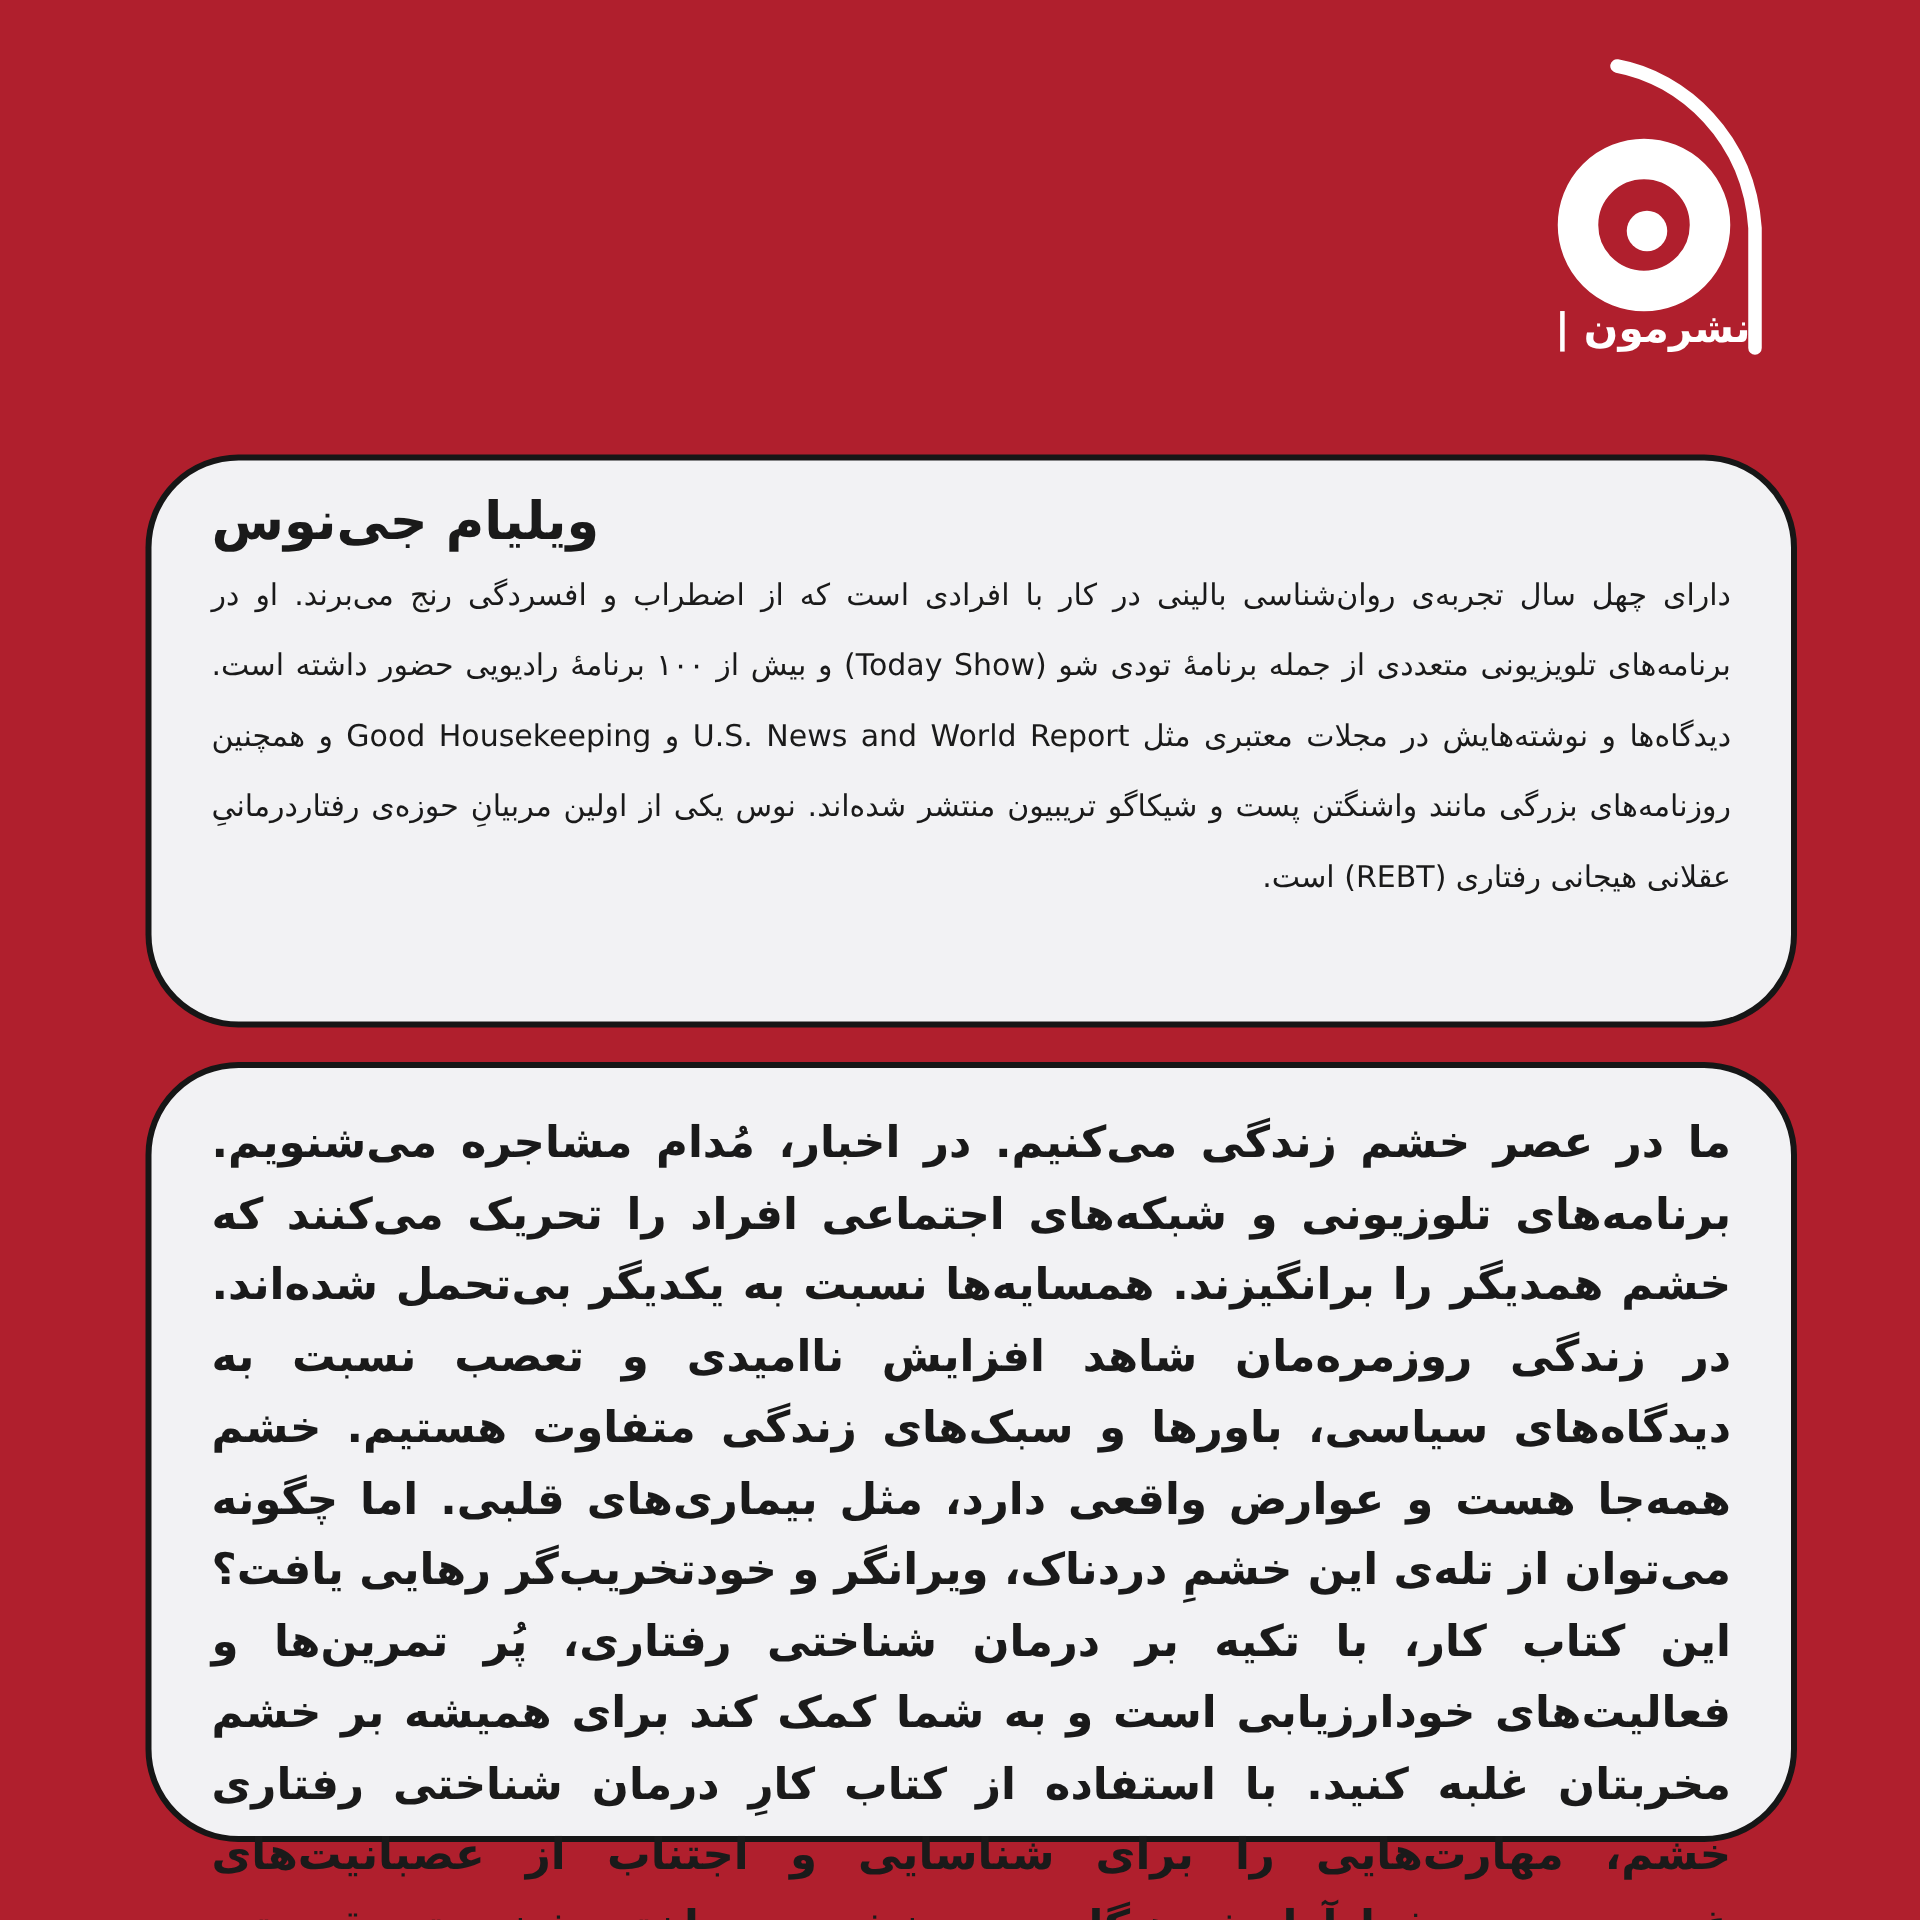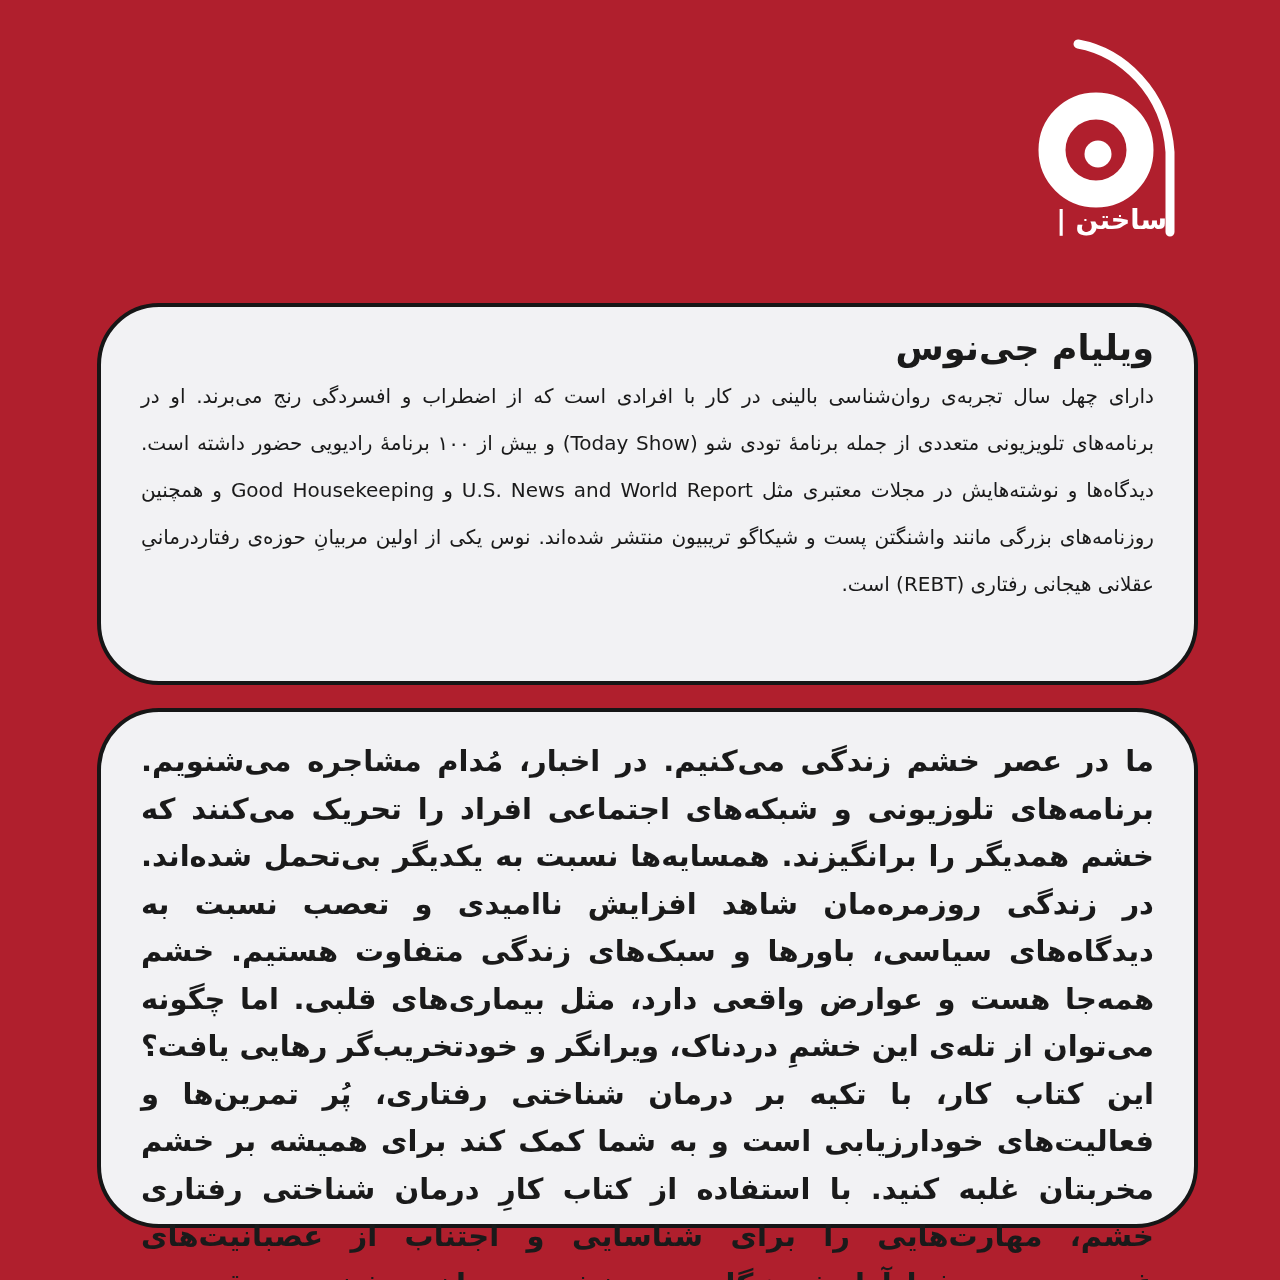--- a/index.html
+++ b/index.html
@@ -17,41 +17,41 @@
     white-space:nowrap;
   }
   .card {
     position:absolute; left:97px; width:1101px; box-sizing:border-box;
     background:#F2F2F4; border:4px solid #161616; border-radius:62px;
     direction:rtl; color:#1A1A1A;
   }
   .card-author { top:303px; height:382px; padding:18px 40px 20px 40px; }
   .card-book   { top:708px; height:520px; padding:26px 40px 24px 40px; }
   .card-title {
-    font-size:35px; font-weight:bold; text-align:right; line-height:46px;
+    font-size:35px; font-weight:bold; text-align:left; line-height:46px;
     margin:0 0 2px 0;
   }
   .card-body {
     font-size:20px; line-height:47px; margin:0;
     text-align:justify; text-align-last:right; text-justify:inter-word;
   }
   .card-book .card-body { font-weight:bold; font-size:29px; line-height:47.5px; }
 </style>
 </head>
 <body>
 
 <div class="logo-wrap">
   <svg class="logo-svg" width="170" height="220" viewBox="0 0 170 220" aria-hidden="true">
 
     <path d="M 58 14 C 102 22, 146 62, 150 122 L 150 202" fill="none" stroke="#ffffff" stroke-width="9" stroke-linecap="round"></path>
 
     <circle cx="76" cy="120" r="44" fill="none" stroke="#ffffff" stroke-width="27"></circle>
     <circle cx="78" cy="124" r="13.5" fill="#ffffff"></circle>
   </svg>
-  <div class="publisher-name">ساختن |</div>
+  <div class="publisher-name">نشرمون |</div>
 </div>
 
 <section class="card card-author">
   <h1 class="card-title">ویلیام جی‌نوس</h1>
   <p class="card-body">دارای چهل سال تجربه‌ی روان‌شناسی بالینی در کار با افرادی است که از اضطراب و افسردگی رنج می‌برند. او در برنامه‌های تلویزیونی متعددی از جمله برنامهٔ تودی شو (Today Show) و بیش از ۱۰۰ برنامهٔ رادیویی حضور داشته است. دیدگاه‌ها و نوشته‌هایش در مجلات معتبری مثل U.S. News and World Report و Good Housekeeping و همچنین روزنامه‌های بزرگی مانند واشنگتن پست و شیکاگو تریبیون منتشر شده‌اند. نوس یکی از اولین مربیانِ حوزه‌ی رفتاردرمانیِ عقلانی هیجانی رفتاری (REBT) است.</p>
 </section>
 
 <section class="card card-book">
   <p class="card-body">ما در عصر خشم زندگی می‌کنیم. در اخبار، مُدام مشاجره می‌شنویم. برنامه‌های تلوزیونی و شبکه‌های اجتماعی افراد را تحریک می‌کنند که خشم همدیگر را برانگیزند. همسایه‌ها نسبت به یکدیگر بی‌تحمل شده‌اند. در زندگی روزمره‌مان شاهد افزایش ناامیدی و تعصب نسبت به دیدگاه‌های سیاسی، باورها و سبک‌های زندگی متفاوت هستیم. خشم همه‌جا هست و عوارض واقعی دارد، مثل بیماری‌های قلبی. اما چگونه می‌توان از تله‌ی این خشمِ دردناک، ویرانگر و خودتخریب‌گر رهایی یافت؟ این کتاب کار، با تکیه بر درمان شناختی رفتاری، پُر تمرین‌ها و فعالیت‌های خودارزیابی است و به شما کمک کند برای همیشه بر خشم مخربتان غلبه کنید. با استفاده از کتاب کارِ درمان شناختی رفتاری خشم، مهارت‌هایی را برای شناسایی و اجتناب از عصبانیت‌های غیرضروری، حفظ آرامش هنگام بروز خشم، و ساختن شخصیتی قوی‌تر، توانمندتر و منطقی‌تر خواهید آموخت.</p>
 </section>

